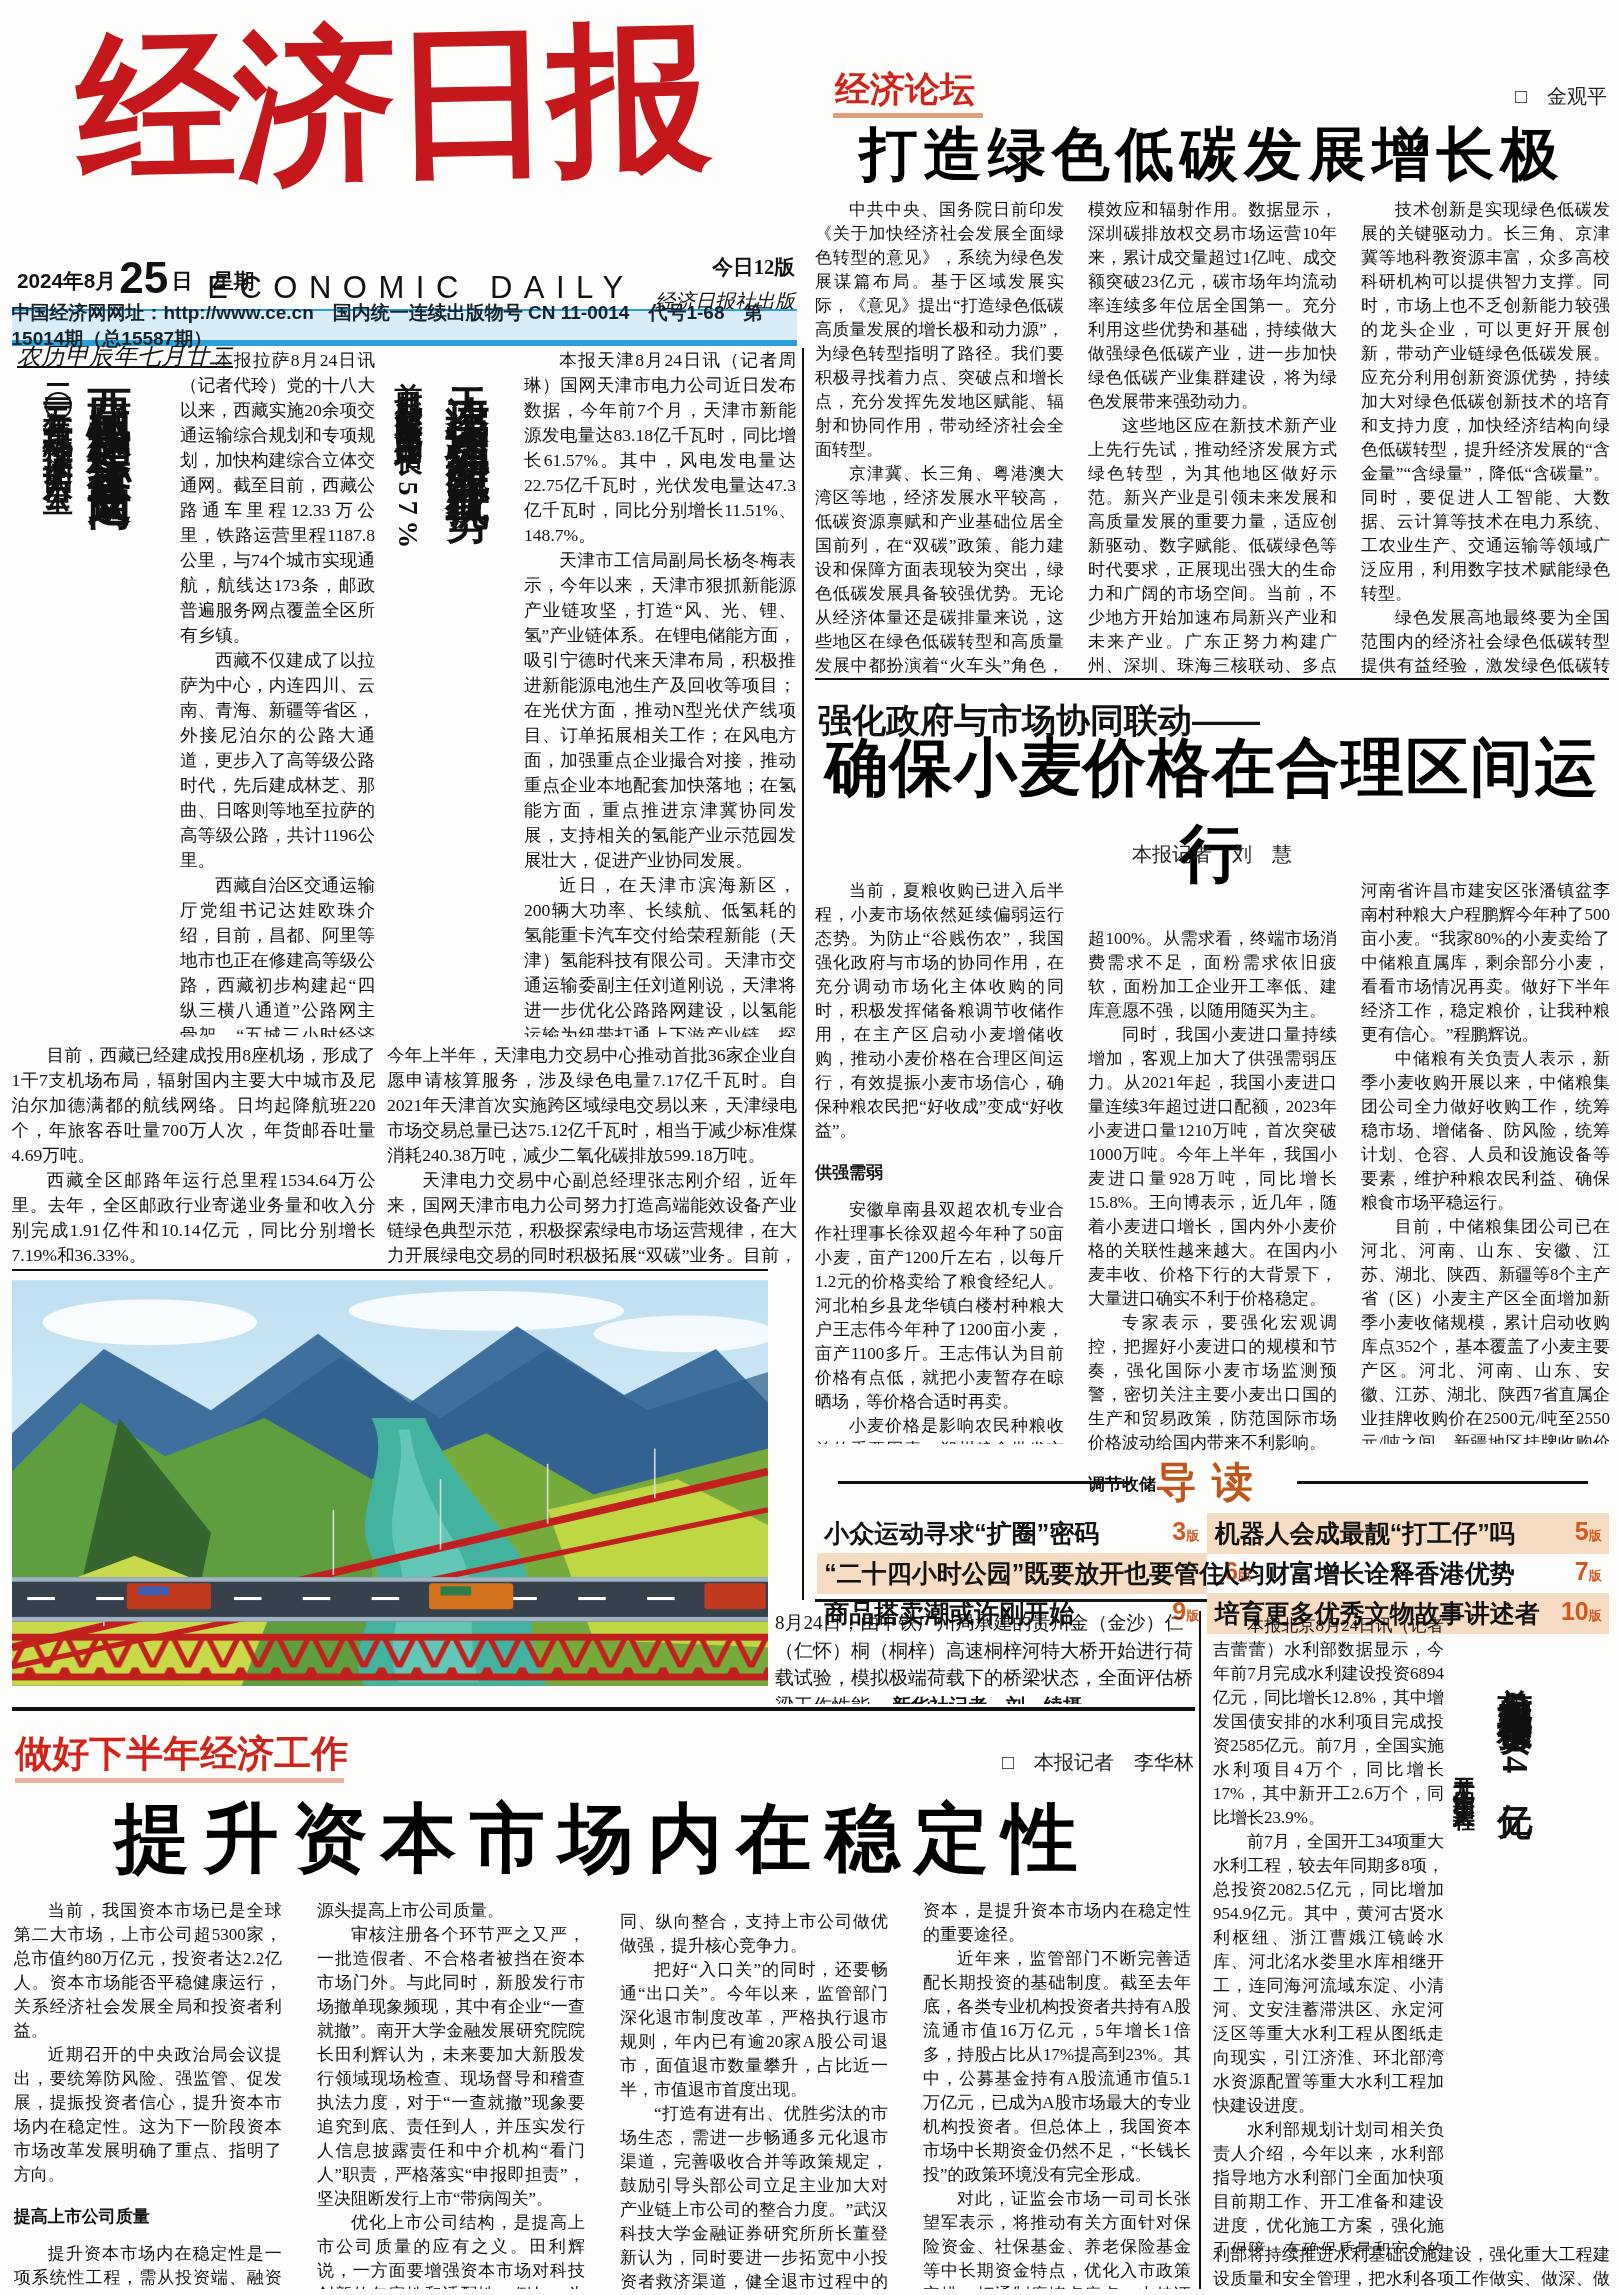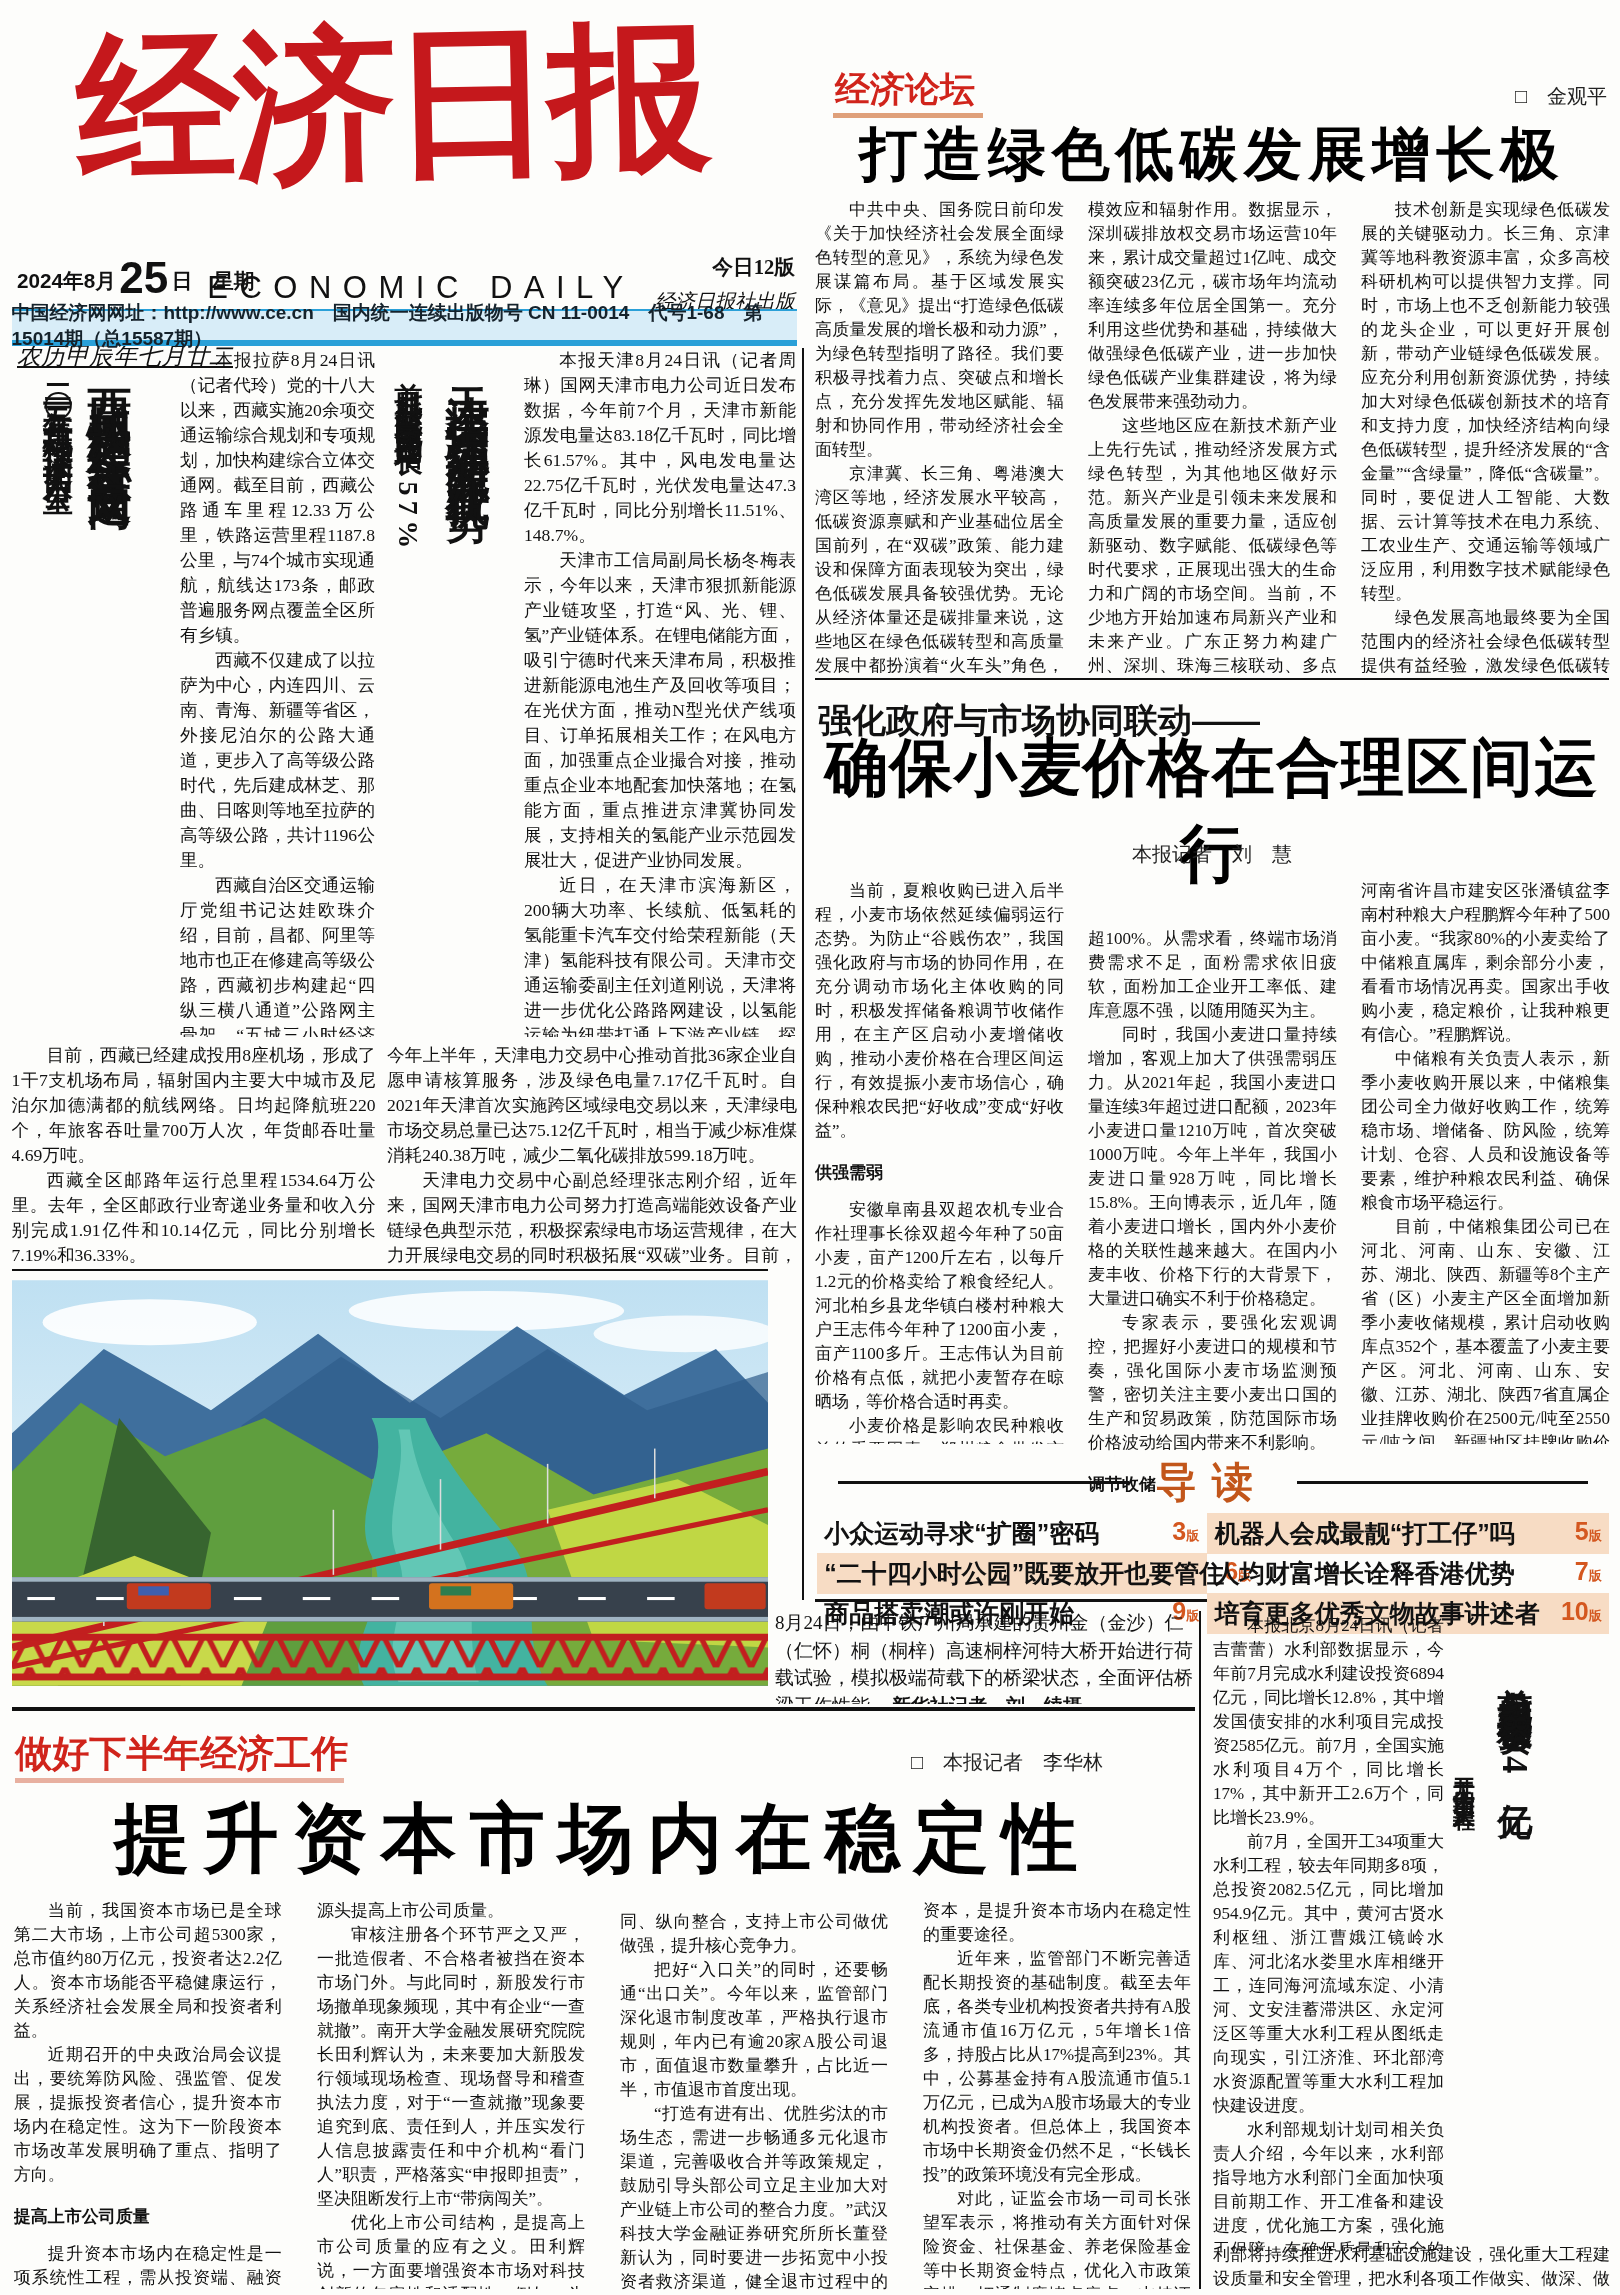--- a/index.html
+++ b/index.html
@@ -130,21 +130,21 @@
     <p>小麦价格是影响农民种粮收益的重要因素。郑州粮食批发市场分析师王向博认为，小麦价格下降的根本原因是供求失衡。小麦增产、疫情后囤粮需求下降、进口维持高位等各种因素叠加，导致小麦供强需弱格局持续。从产量看，今年全国夏粮小麦总产量13821.6万吨，比上年增加365.8万吨，增长2.7%，再创历史新高，小麦自给率</p>
   </div>
   <div class="abs clip body-col" style="left:1088px;top:927px;width:249px;height:565px;">
     <p class="noind">超100%。从需求看，终端市场消费需求不足，面粉需求依旧疲软，面粉加工企业开工率低、建库意愿不强，以随用随买为主。</p>
     <p>同时，我国小麦进口量持续增加，客观上加大了供强需弱压力。从2021年起，我国小麦进口量连续3年超过进口配额，2023年小麦进口量1210万吨，首次突破1000万吨。今年上半年，我国小麦进口量928万吨，同比增长15.8%。王向博表示，近几年，随着小麦进口增长，国内外小麦价格的关联性越来越大。在国内小麦丰收、价格下行的大背景下，大量进口确实不利于价格稳定。</p>
     <p>专家表示，要强化宏观调控，把握好小麦进口的规模和节奏，强化国际小麦市场监测预警，密切关注主要小麦出口国的生产和贸易政策，防范国际市场价格波动给国内带来不利影响。</p>
     <p class="subhead">调节收储</p>
 
   </div>
   <div class="abs clip body-col" style="left:1361px;top:879px;width:249px;height:565px;">
-    <p class="noind">河南省许昌市建安区张潘镇盆李南村种粮大户程鹏辉今年种了500亩小麦。“我家80%的小麦卖给了中储粮直属库，剩余部分小麦，看看市场情况再卖。国家出手收购小麦，稳定粮价，让我种粮更有信心。”程鹏辉说。</p>
+    <p class="noind">河南省许昌市建安区张潘镇盆李南村种粮大户程鹏辉今年种了500亩小麦。“我家80%的小麦卖给了中储粮直属库，剩余部分小麦，看看市场情况再卖。做好下半年经济工作，稳定粮价，让我种粮更有信心。”程鹏辉说。</p>
     <p>中储粮有关负责人表示，新季小麦收购开展以来，中储粮集团公司全力做好收购工作，统筹稳市场、增储备、防风险，统筹计划、仓容、人员和设施设备等要素，维护种粮农民利益、确保粮食市场平稳运行。</p>
     <p>目前，中储粮集团公司已在河北、河南、山东、安徽、江苏、湖北、陕西、新疆等8个主产省（区）小麦主产区全面增加新季小麦收储规模，累计启动收购库点352个，基本覆盖了小麦主要产区。河北、河南、山东、安徽、江苏、湖北、陕西7省直属企业挂牌收购价在2500元/吨至2550元/吨之间，新疆地区挂牌收购价格在2490元/吨至2530元/吨之间。</p>
 
   </div>
 
   <div class="abs" style="left:815px;top:1455px;width:794px;height:142px;">
     <div class="abs hline" style="left:23px;top:26px;width:291px;height:3.1px;"></div>
     <div class="abs hline" style="left:482px;top:26px;width:291px;height:3.1px;"></div>
     <div class="abs sans" style="left:0;top:0;width:794px;text-align:center;font-size:41px;font-weight:bold;color:#c2561a;letter-spacing:15.3px;">导读</div>
 
@@ -237,21 +237,21 @@
     </svg>
   </div>
 
   <div class="abs clip" style="left:775px;top:1609px;width:420px;height:95px;">
     <span class="caption">8月24日，由中铁广州局承建的贵州金（金沙）仁（仁怀）桐（桐梓）高速桐梓河特大桥开始进行荷载试验，模拟极端荷载下的桥梁状态，全面评估桥梁工作性能。</span>
     <span class="caption" style="font-weight:bold;">新华社记者　刘　续摄</span>
   </div>
 
   <div class="abs red-kicker" style="left:15.3px;top:1729px;font-size:37px;">做好下半年经济工作</div>
   <div class="abs" style="left:15.3px;top:1778px;width:329px;height:4.6px;background:#e8b0a0;"></div>
-  <div class="abs serif byline" style="left:911px;top:1749px;width:283px;">□　本报记者　李华林</div>
+  <div class="abs serif byline" style="left:911px;top:1749px;width:283px;text-align:right;">□　本报记者　李华林</div>
   <div class="abs big-head-sans" style="left:11.5px;top:1789px;width:1183px;font-size:75px;letter-spacing:13.8px;">提升资本市场内在稳定性</div>
 
   <div class="abs clip body-col" style="left:13.8px;top:1899px;width:268px;height:390px;">
     <p>当前，我国资本市场已是全球第二大市场，上市公司超5300家，总市值约80万亿元，投资者达2.2亿人。资本市场能否平稳健康运行，关系经济社会发展全局和投资者利益。</p>
     <p>近期召开的中央政治局会议提出，要统筹防风险、强监管、促发展，提振投资者信心，提升资本市场内在稳定性。这为下一阶段资本市场改革发展明确了重点、指明了方向。</p>
     <p class="subhead">提高上市公司质量</p>
     <p>提升资本市场内在稳定性是一项系统性工程，需从投资端、融资端、交易端等多方面持续发力。</p>
 
   </div>
   <div class="abs clip body-col" style="left:317px;top:1899px;width:268px;height:390px;">

